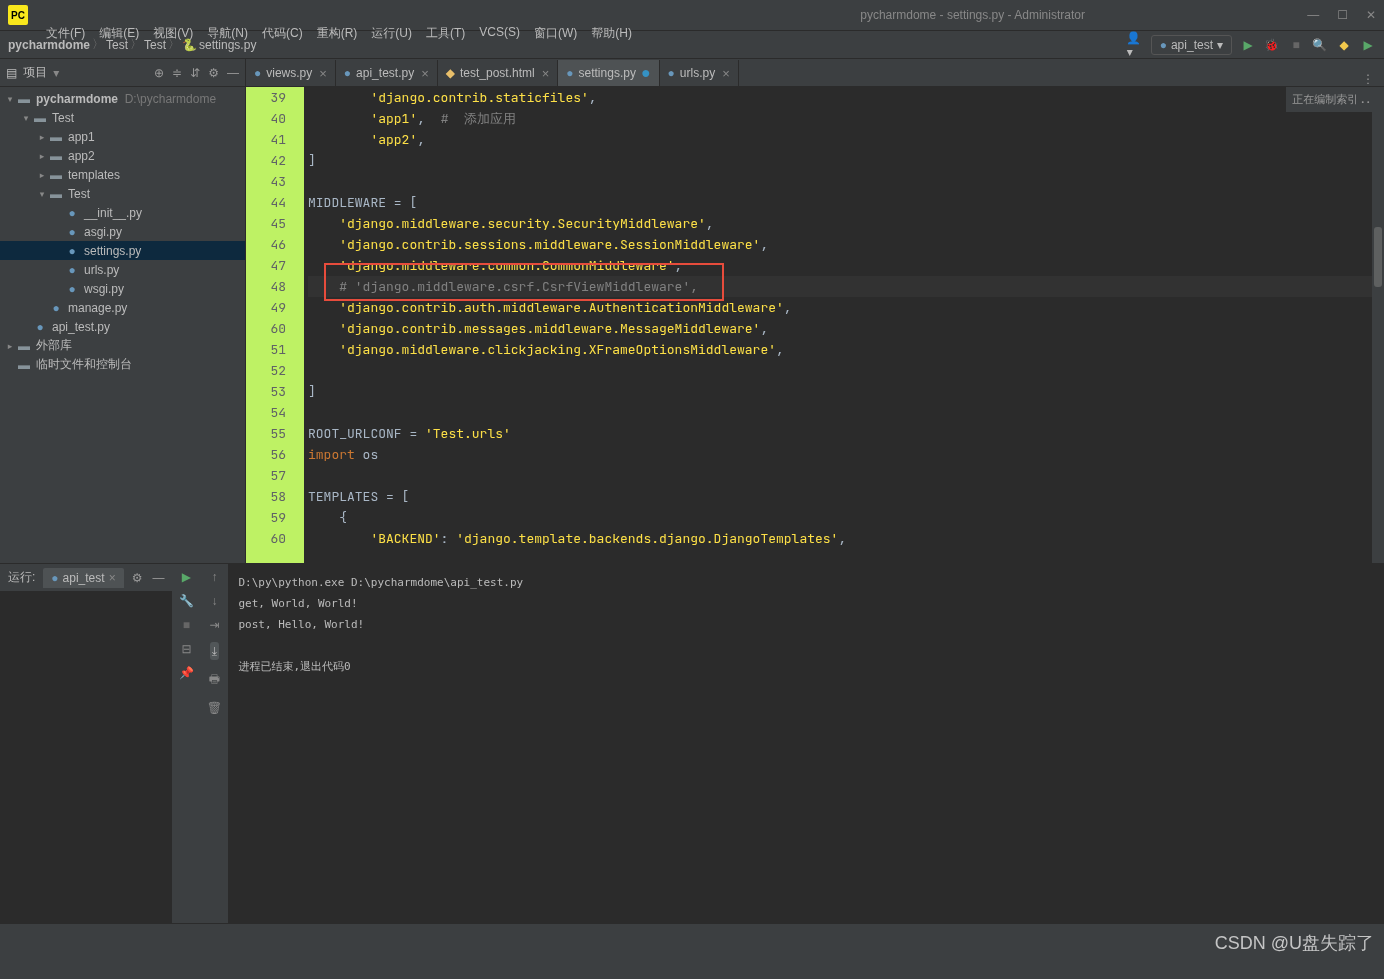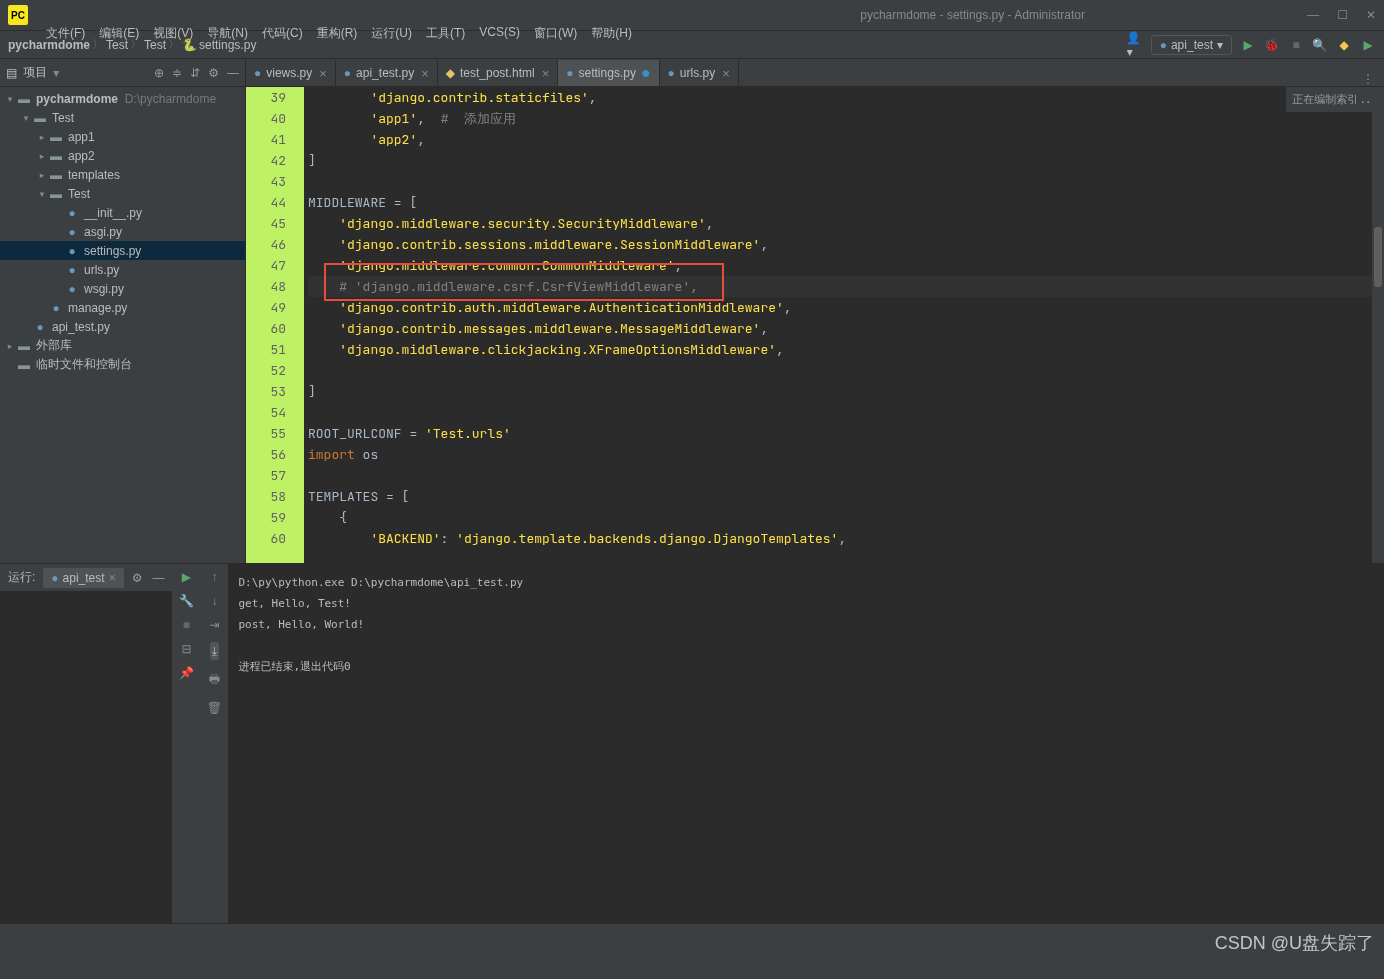--- a/index.html
+++ b/index.html
@@ -323,21 +323,21 @@
     <div class="runtools2">
       <span style="color:#888">↑</span>
       <span style="color:#888">↓</span>
       <span class="btn" style="color:#888">⇥</span>
       <span class="btn active" style="color:#bbb">⤓</span>
       <span style="color:#888">🖶</span>
       <span style="color:#888">🗑</span>
     </div>
     <div class="console" id="console">
         <div>D:\py\python.exe D:\pycharmdome\api_test.py</div>
-        <div>get, Hello, Test!</div>
+        <div>get, World, World!</div>
         <div>post, Hello, World!</div>
         <div>&nbsp;</div>
         <div>进程已结束,退出代码0</div>
       </div>
   </div>
 </div>
 
 <div class="statusbar">
   <span>&nbsp;</span>
 </div>

